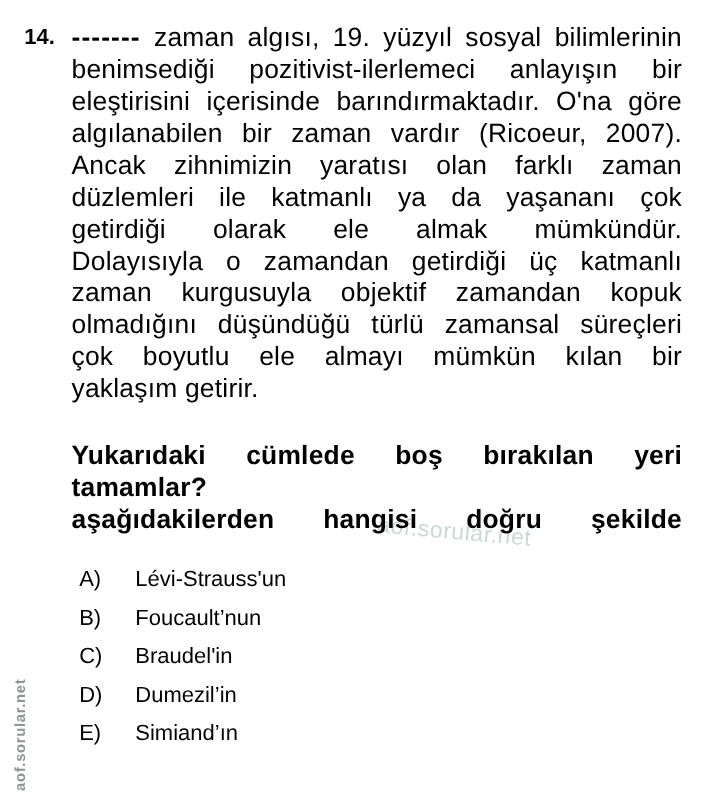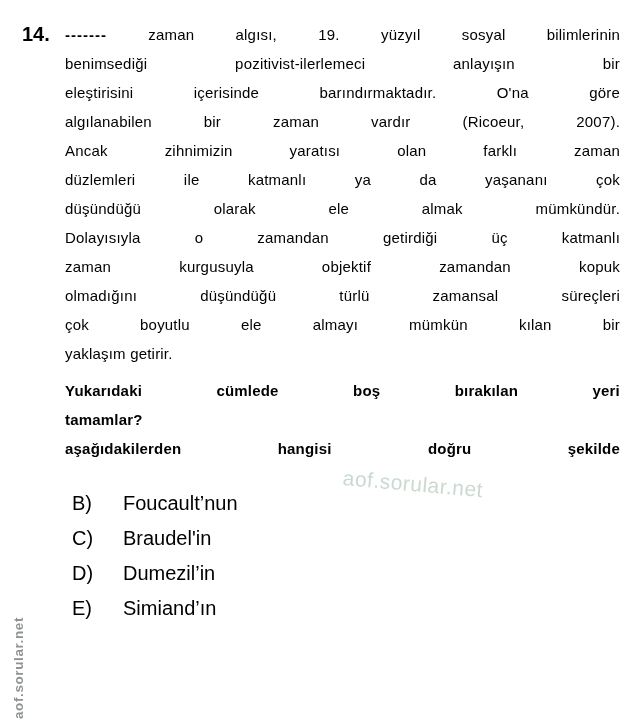--- a/index.html
+++ b/index.html
@@ -24,36 +24,36 @@
     font-weight: bold;
     z-index: 2;
   }
   .content {
     position: absolute;
     left: 65px; top: 20px;
     width: 555px;
     z-index: 2;
   }
   .line {
-    font-size: 15px;
+    font-size: 24px;
     line-height: 29px;
     text-align: justify;
     text-align-last: justify;
     text-justify: inter-word;
     letter-spacing: 0.2px;
   }
   .line.flush-left {
     text-align: right;
     text-align-last: left;
   }
   .blank {
     font-weight: bold;
     letter-spacing: 1px;
   }
-  .prompt { margin-top: 8px; }
+  .prompt { margin-top: 32px; }
   .prompt .line { font-weight: bold; }
   .options { margin-top: 29px; }
   .option {
     font-size: 20px;
     line-height: 22px;
     margin-bottom: 13px;
     white-space: nowrap;
   }
   .option .letter {
     display: inline-block;
@@ -93,35 +93,36 @@
 
   <div class="content">
 
     <div class="body">
       <div class="line"><span class="blank">-------</span> <span>zaman algısı, 19. yüzyıl sosyal bilimlerinin</span></div>
       <div class="line">benimsediği pozitivist-ilerlemeci anlayışın bir</div>
       <div class="line">eleştirisini içerisinde barındırmaktadır. O'na göre</div>
       <div class="line">algılanabilen bir zaman vardır (Ricoeur, 2007).</div>
       <div class="line">Ancak zihnimizin yaratısı olan farklı zaman</div>
       <div class="line">düzlemleri ile katmanlı ya da yaşananı çok</div>
-      <div class="line">düşündüğü olarak ele almak mümkündür.</div>
+      <div class="line">getirdiği olarak ele almak mümkündür.</div>
       <div class="line">Dolayısıyla o zamandan getirdiği üç katmanlı</div>
       <div class="line">zaman kurgusuyla objektif zamandan kopuk</div>
       <div class="line">olmadığını düşündüğü türlü zamansal süreçleri</div>
       <div class="line">çok boyutlu ele almayı mümkün kılan bir</div>
       <div class="line flush-left">yaklaşım getirir.</div>
     </div>
 
     <div class="prompt">
       <div class="line">Yukarıdaki cümlede boş bırakılan yeri</div>
       <div class="line flush-left">tamamlar?</div>
       <div class="line">aşağıdakilerden hangisi doğru şekilde</div>
     </div>
 
     <div class="options">
+      <div class="option"><span class="letter">A)</span><span class="text">Lévi-Strauss'un</span></div>
       <div class="option"><span class="letter">B)</span><span class="text">Foucault’nun</span></div>
       <div class="option"><span class="letter">C)</span><span class="text">Braudel'in</span></div>
       <div class="option"><span class="letter">D)</span><span class="text">Dumezil’in</span></div>
       <div class="option"><span class="letter">E)</span><span class="text">Simiand’ın</span></div>
     </div>
 
   </div>
 
   <div class="wm-center">aof.sorular.net</div>
   <div class="wm-left">aof.sorular.net</div>

